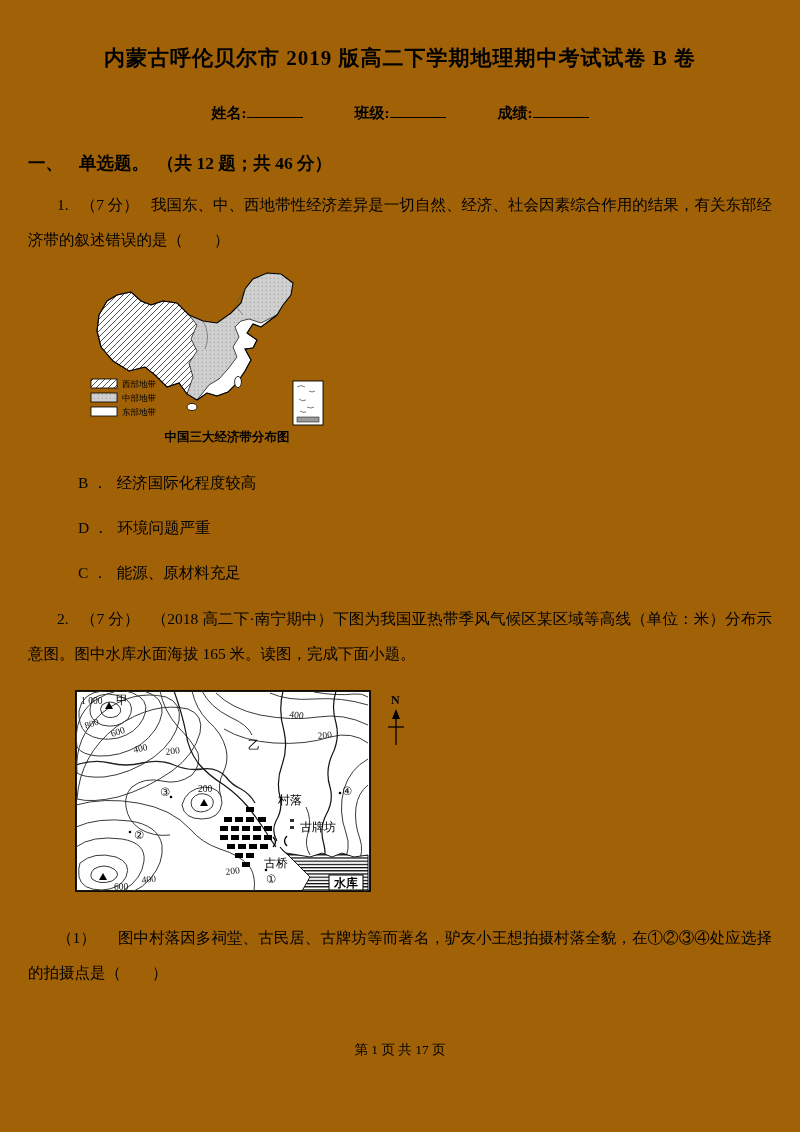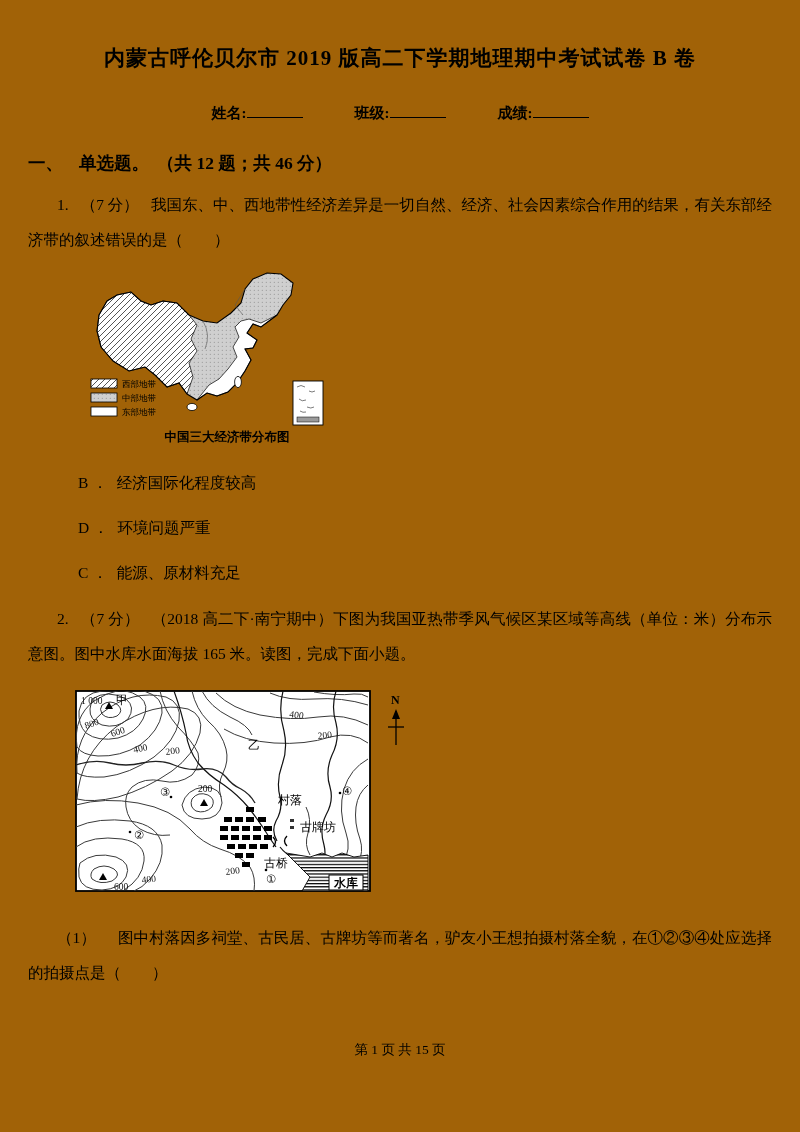--- a/index.html
+++ b/index.html
@@ -258,15 +258,15 @@
         <polygon points="6,26 10,16 14,26" fill="#000"></polygon>
         <line x1="2" y1="34" x2="18" y2="34" stroke="#000" stroke-width="1.3"></line>
       </g>
     </svg>
   </div>
 
   <p class="para" style="margin-top:14px;">
     <span class="submark">（1）</span><span>图中村落因多祠堂、古民居、古牌坊等而著名，驴友小王想拍摄村落全貌，在①②③④处应选择的拍摄点是（　　）</span>
   </p>
 
-  <div class="footer">第 1 页 共 15 页</div>
+  <div class="footer">第 1 页 共 17 页</div>
 
 </div>
 
 </body></html>

